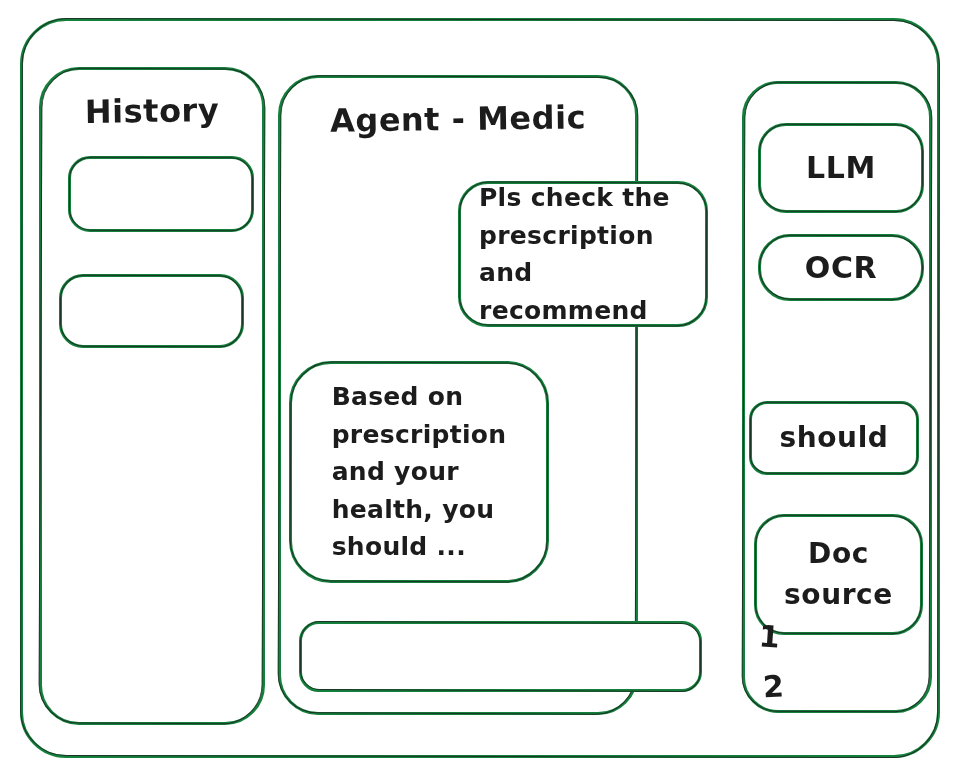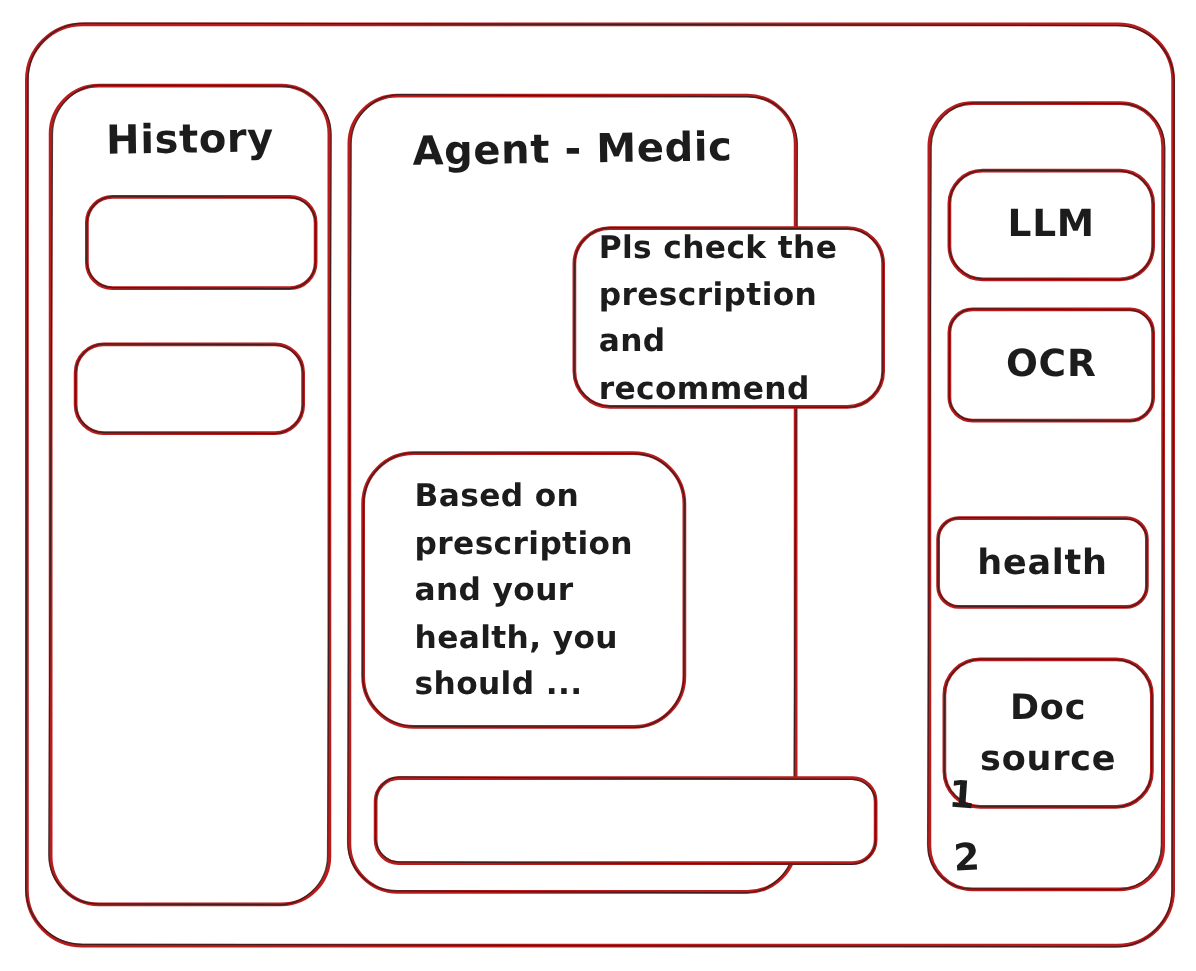--- a/index.html
+++ b/index.html
@@ -12,21 +12,21 @@
     height: 777px;
     overflow: hidden;
     font-family: "DejaVu Sans", sans-serif;
     color: #1c1c1c;
     position: relative;
   }
   
   .sk {
     position: absolute;
     box-sizing: border-box;
-    border: 3px solid #b91c1c;
+    border: 3px solid #15803d;
     background: #ffffff;
   }
   .sk::before {
     content: "";
     position: absolute;
     inset: -2px;
     border: 1.7px solid #1c1c1c;
     border-radius: inherit;
     transform: rotate(0.3deg);
     opacity: 0.75;
@@ -84,24 +84,23 @@
   .tool {
     display: flex;
     align-items: center;
     justify-content: center;
     text-align: center;
     font-size: 30px;
     font-weight: 700;
     letter-spacing: 0.6px;
     line-height: 1.45;
     cursor: pointer;
-    margin-top: 12px;
   }
   .tool-llm    { left: 13px; top: 39px;  width: 166px; height: 90px;  border-radius: 28px; }
-  .tool-ocr    { left: 13px; top: 150px; width: 166px; height: 92px;  border-radius: 20px; }
+  .tool-ocr    { left: 13px; top: 150px; width: 166px; height: 67px;  border-radius: 32px; }
   .tool-params { left: 4px;  top: 317px; width: 170px; height: 74px;  border-radius: 18px; font-size: 28px; }
   .tool-doc    { left: 9px;  top: 430px; width: 169px; height: 121px; border-radius: 30px; font-size: 28px; padding: 16px 26px; }
 
   .footnote {
     position: absolute;
     font-size: 30px;
     font-weight: 700;
     line-height: 1;
   }
   .footnote-1 { left: 14px; top: 538px; transform: rotate(4deg); }
@@ -123,19 +122,19 @@
     <div class="sk bubble bubble-user">Pls check the prescription and recommend</div>
     <div class="sk bubble bubble-assistant">Based on prescription and your health, you should ...</div>
     <div class="sk input-box">
       <input type="text" value="" style="">
     </div>
   </div>
 
   <div class="sk panel-tools">
     <div class="sk tool tool-llm">LLM</div>
     <div class="sk tool tool-ocr">OCR</div>
-    <div class="sk tool tool-params">health</div>
+    <div class="sk tool tool-params">should</div>
     <div class="sk tool tool-doc">Doc source</div>
     <div class="footnote footnote-1">1</div>
     <div class="footnote footnote-2">2</div>
   </div>
 
 </div>
 
 </body></html>

